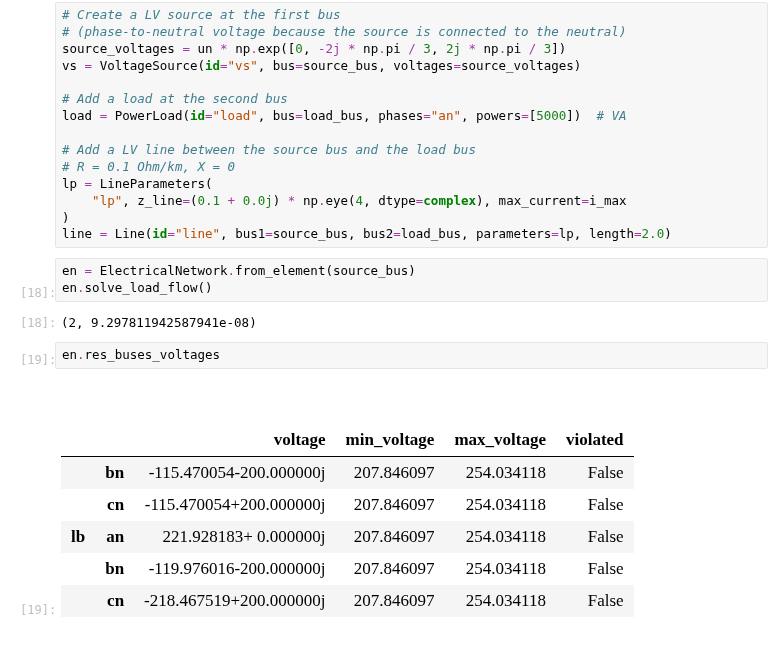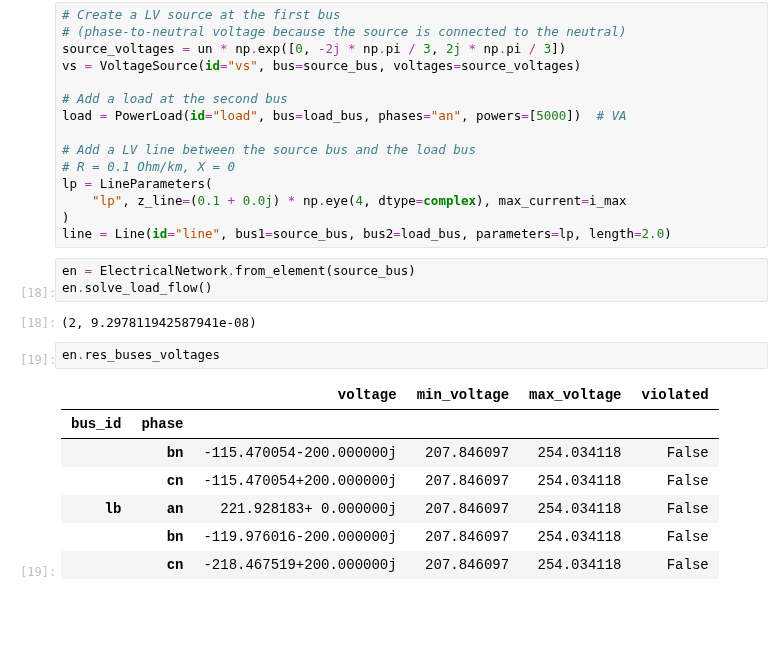--- a/index.html
+++ b/index.html
@@ -50,22 +50,23 @@
   .c-op { color: #a53aa5; }
   .c-kw { color: #008000; font-weight: bold; }
   .c-str { color: #b84c00; }
   .c-num { color: #1a7f1a; }
   .c-func { color: #000; }
   .c-attr { color: #000000; }
   .c-dot { color: #a53aa5; }
   .df-wrap { padding: 2px 6px; }
   table.df {
     border-collapse: collapse;
-    font-family: Liberation Mono, monospace;
-    font-size: 14px;
+    font-family: Liberation Serif, serif;
+    font-size: 17px;
+    margin-top: 43px;
   }
   .df th, .df td {
     padding: 6px 10px;
     text-align: right;
     border: none;
   }
   .df thead th {
     font-weight: bold;
     border-bottom: 1px solid #000;
   }
@@ -124,28 +125,20 @@
     <table class="df">
       <thead>
         <tr>
           <th></th>
             <th></th>
           <th>voltage</th>
           <th>min_voltage</th>
           <th>max_voltage</th>
           <th>violated</th>
         </tr>
-        <tr class="idx-header-row">
-          <th style="text-align:left">bus_id</th>
-          <th style="text-align:left">phase</th>
-          <th></th>
-            <th></th>
-            <th></th>
-            <th></th>
-        </tr>
       </thead>
       <tbody id="df-body">
           <tr>
             <th></th>
             <th>bn</th>
             <td>-115.470054-200.000000j</td>
             <td>207.846097</td>
             <td>254.034118</td>
             <td>False</td>
           </tr>

